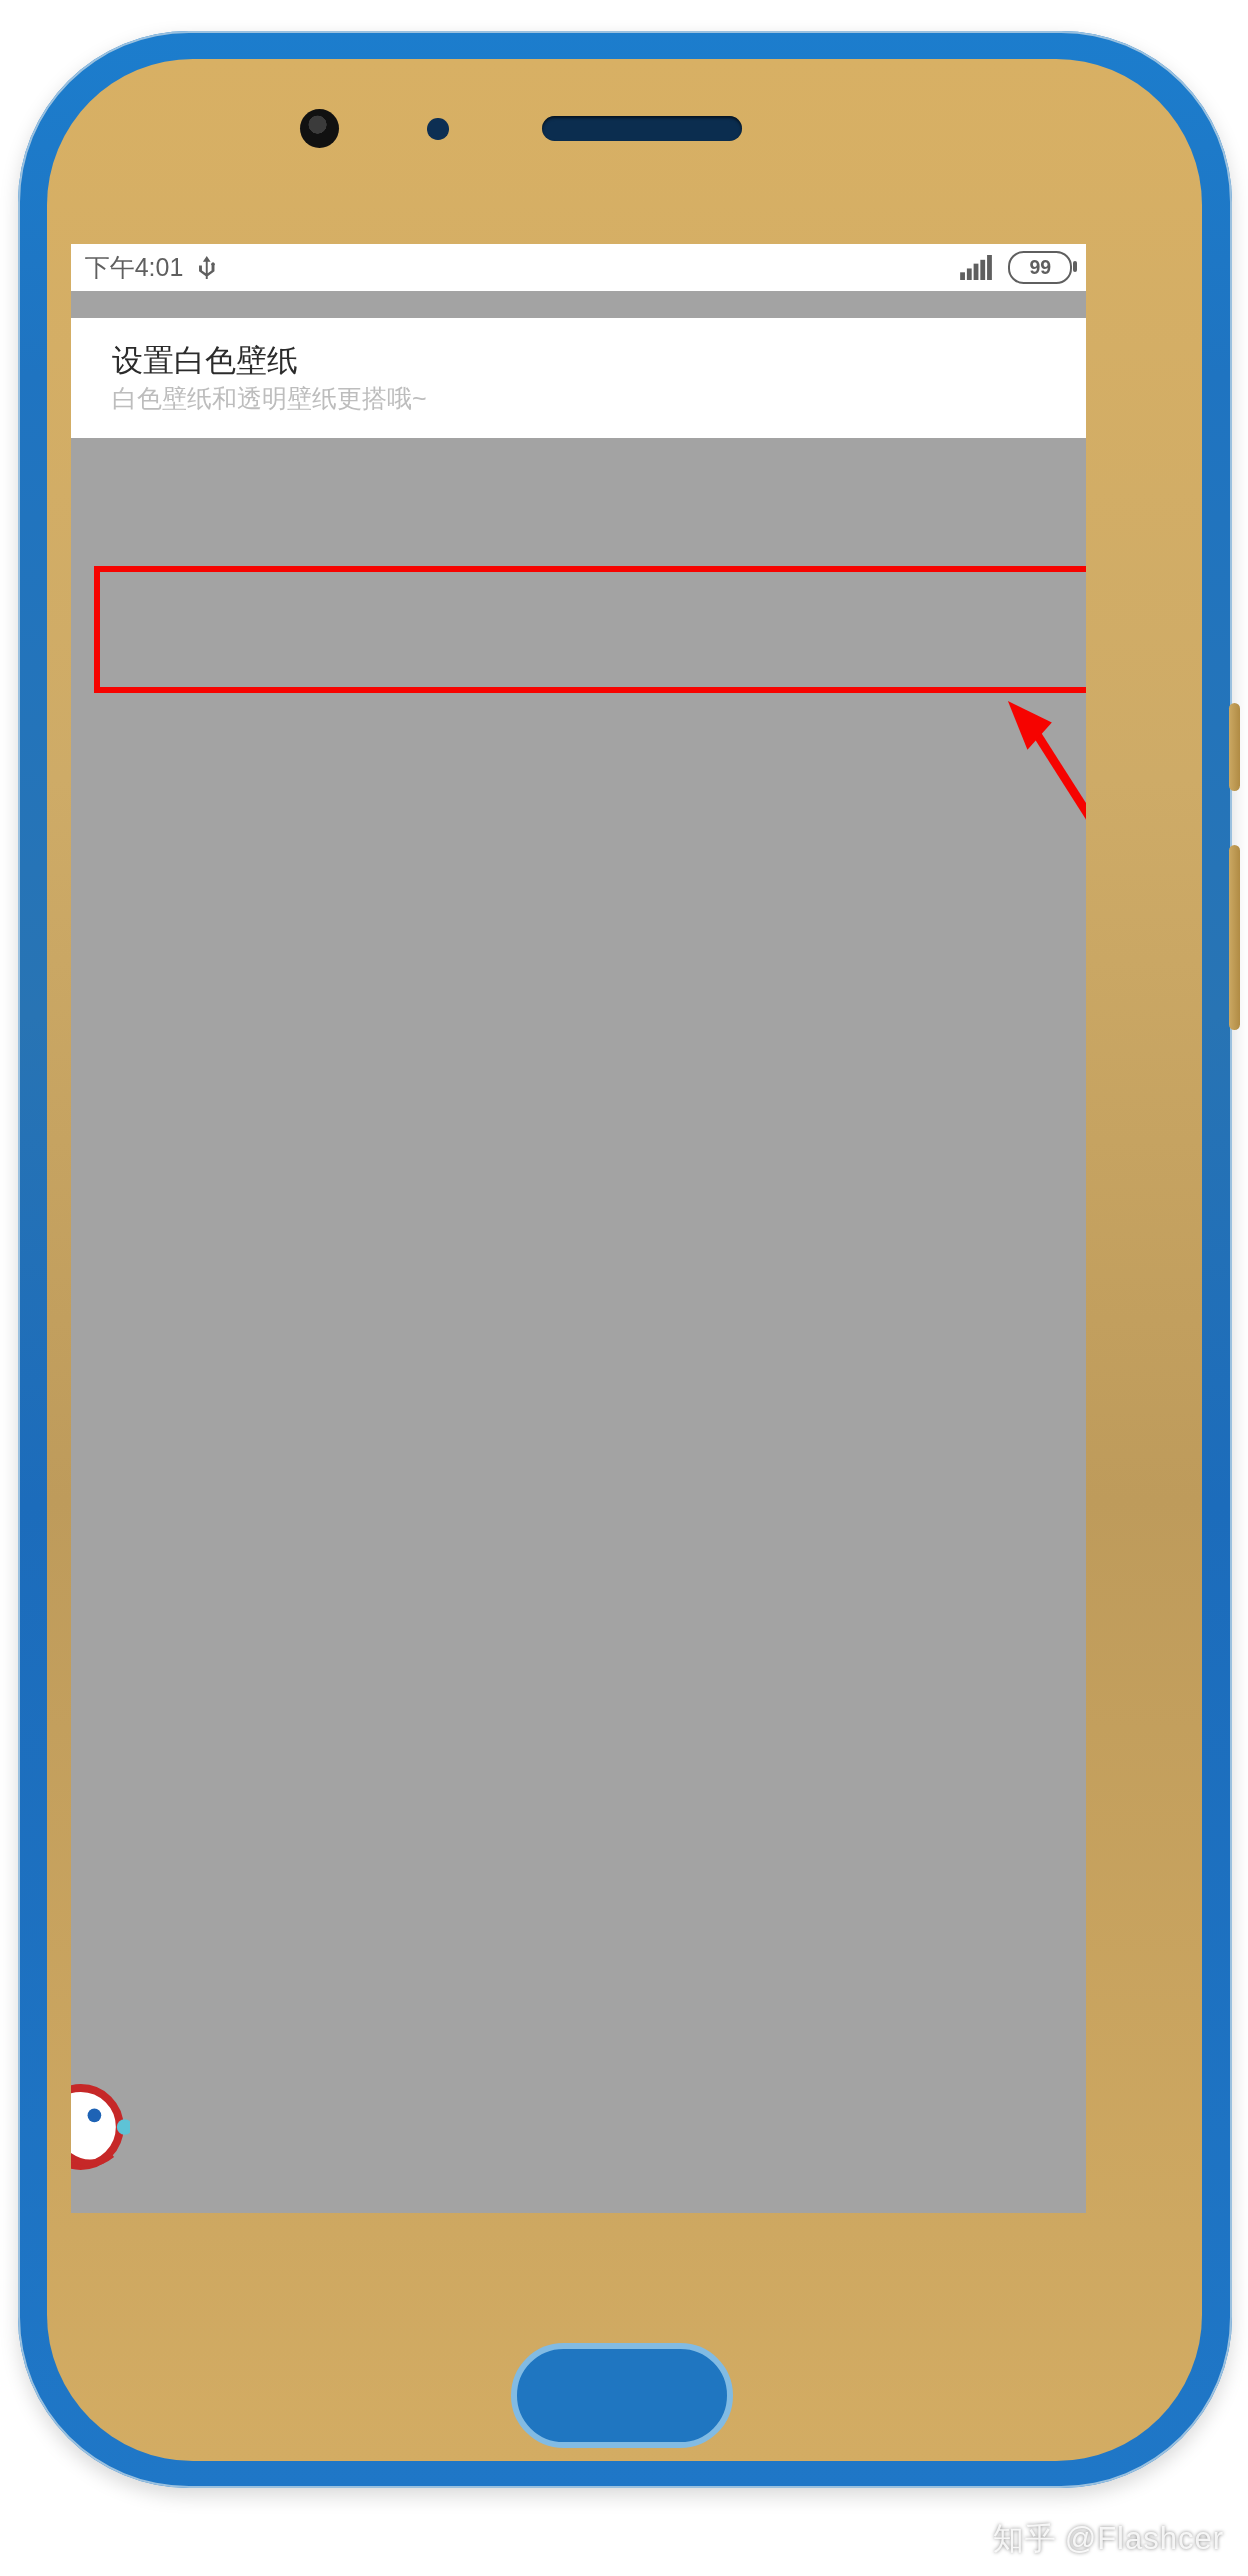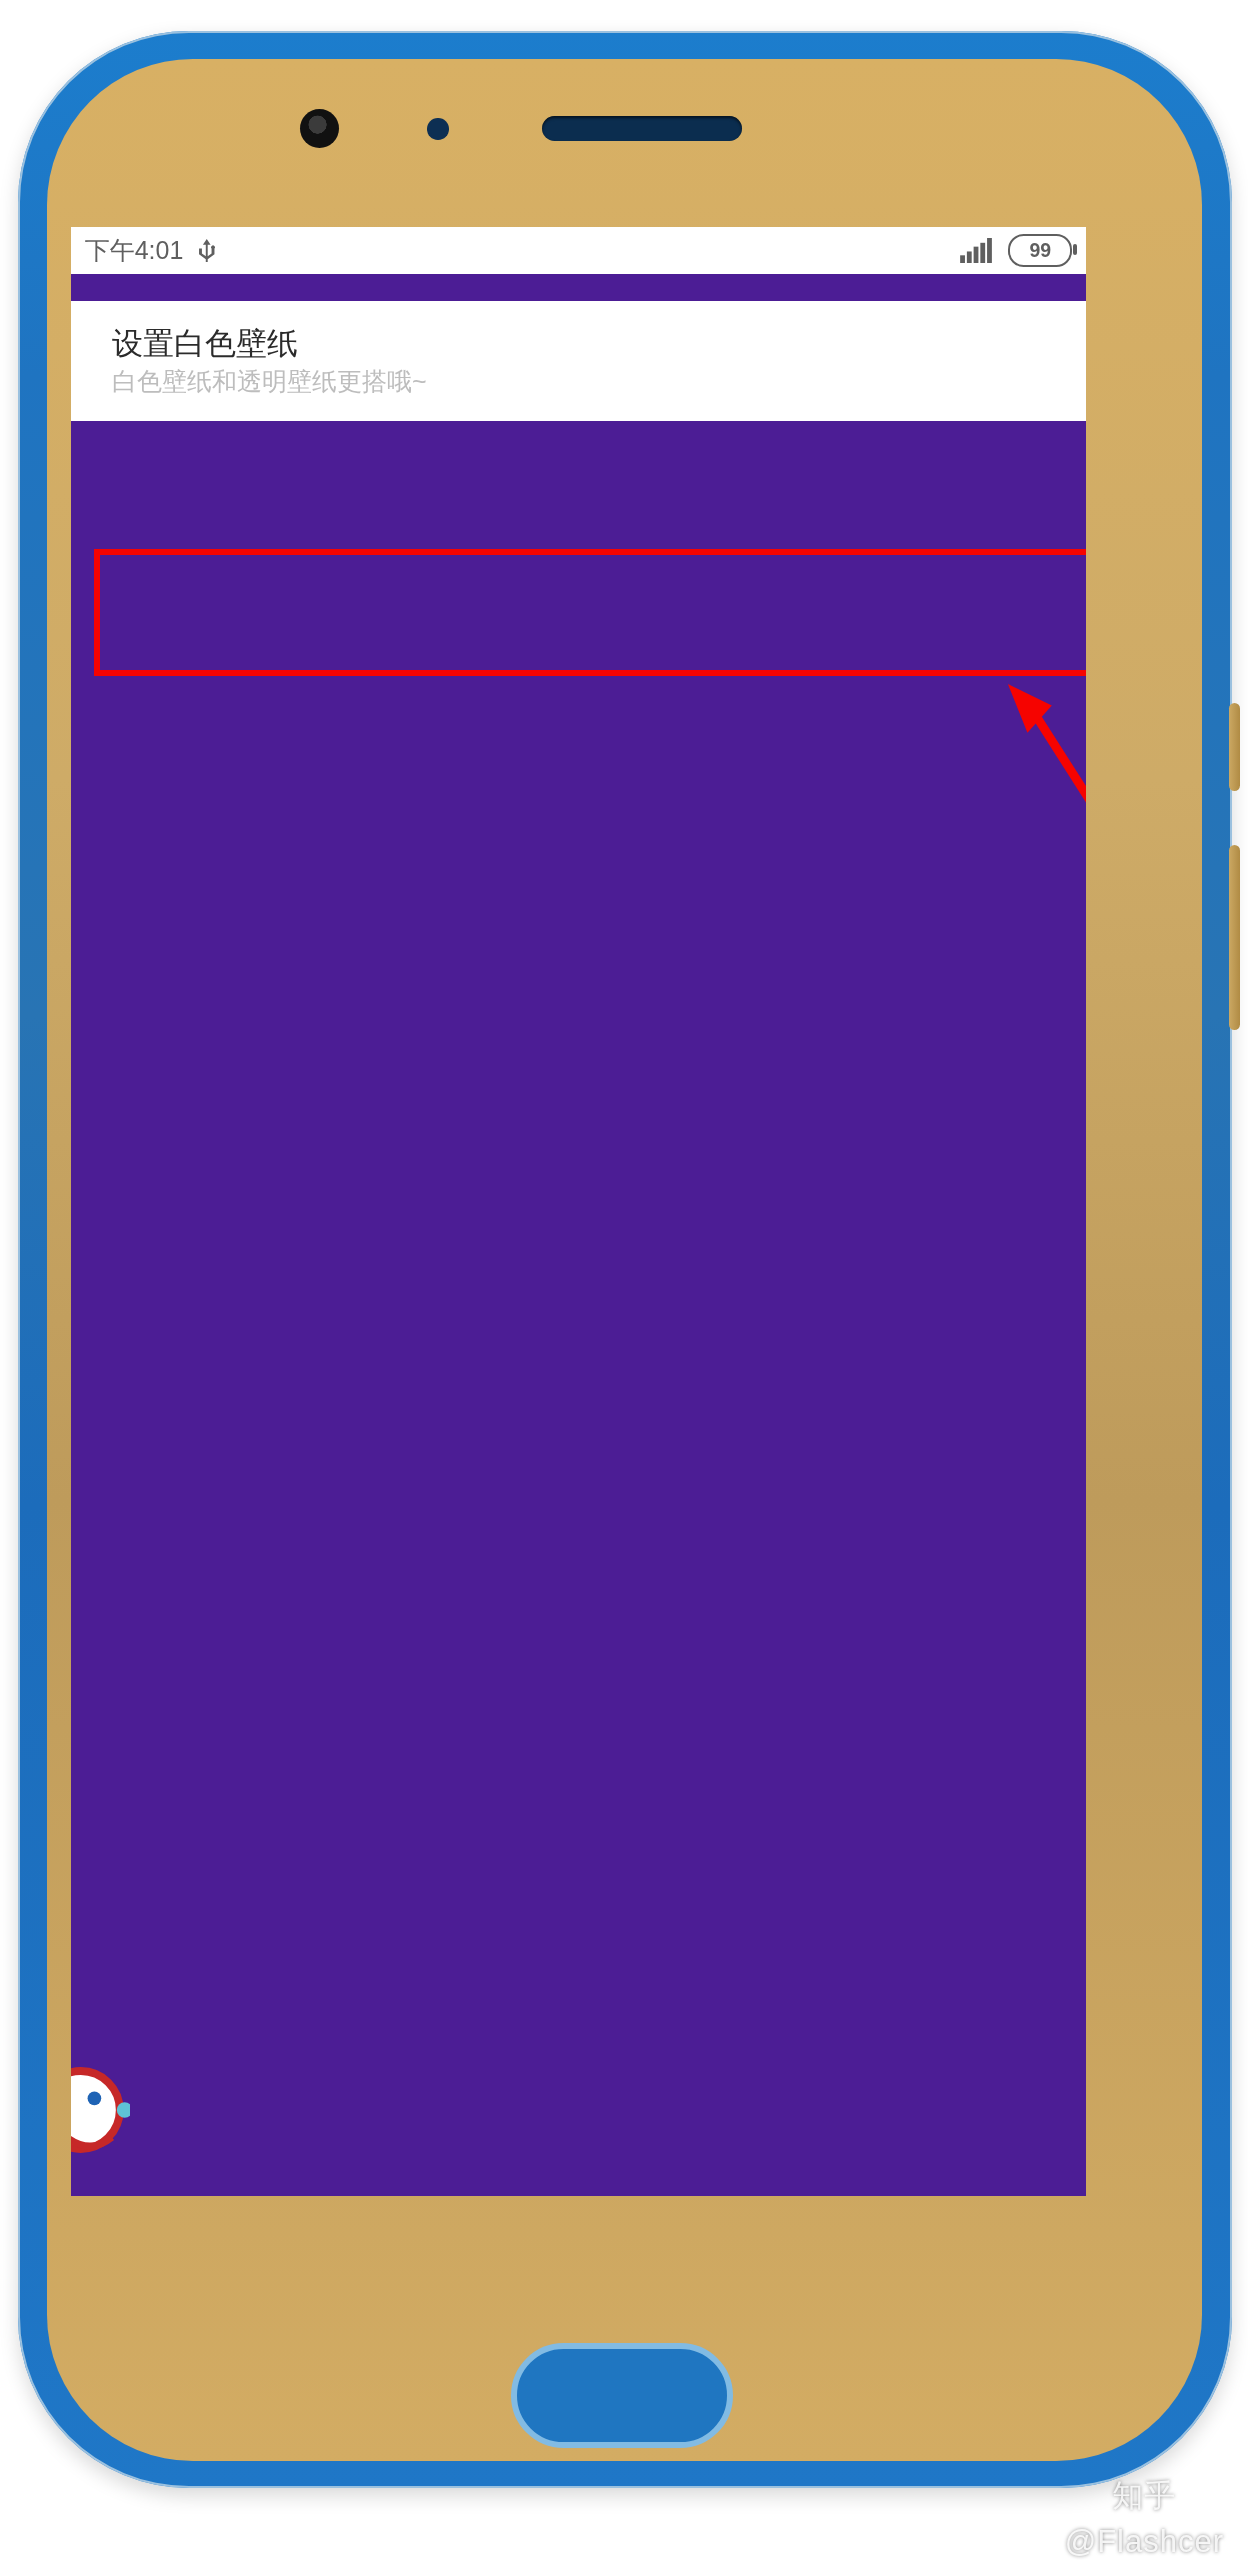--- a/index.html
+++ b/index.html
@@ -88,24 +88,24 @@
     border-radius: 62px;
     background: #1f76c1;
     box-sizing: border-box;
     z-index: 5;
   }
 
   
   .screen {
     position: absolute;
     left: 71px;
-    top: 227px;
+    top: 244px;
     width: 1015px;
     height: 1969px;
-    background: #4c1d95;
+    background: #a3a3a3;
     z-index: 10;
     overflow: hidden;
   }
 
   .status-bar {
     height: 47px;
     display: flex;
     align-items: center;
     justify-content: space-between;
     padding: 0 13.7px;
@@ -205,21 +205,20 @@
     right: 25px;
     bottom: 15.6px;
     color: rgba(255,255,255,.85);
     font-size: 31px;
     letter-spacing: 1px;
     z-index: 50;
     text-shadow: 0 0 3.9px rgba(0,0,0,.5);
     display: flex;
     align-items: center;
     gap: 7.8px;
-    flex-direction: column;
   }
 </style>
 </head>
 <body>
 
 <div class="phone-outer"></div>
 <div class="phone-gold"></div>
 <div class="side-btn a"></div>
 <div class="side-btn b"></div>
 <div class="camera-dot"></div>

